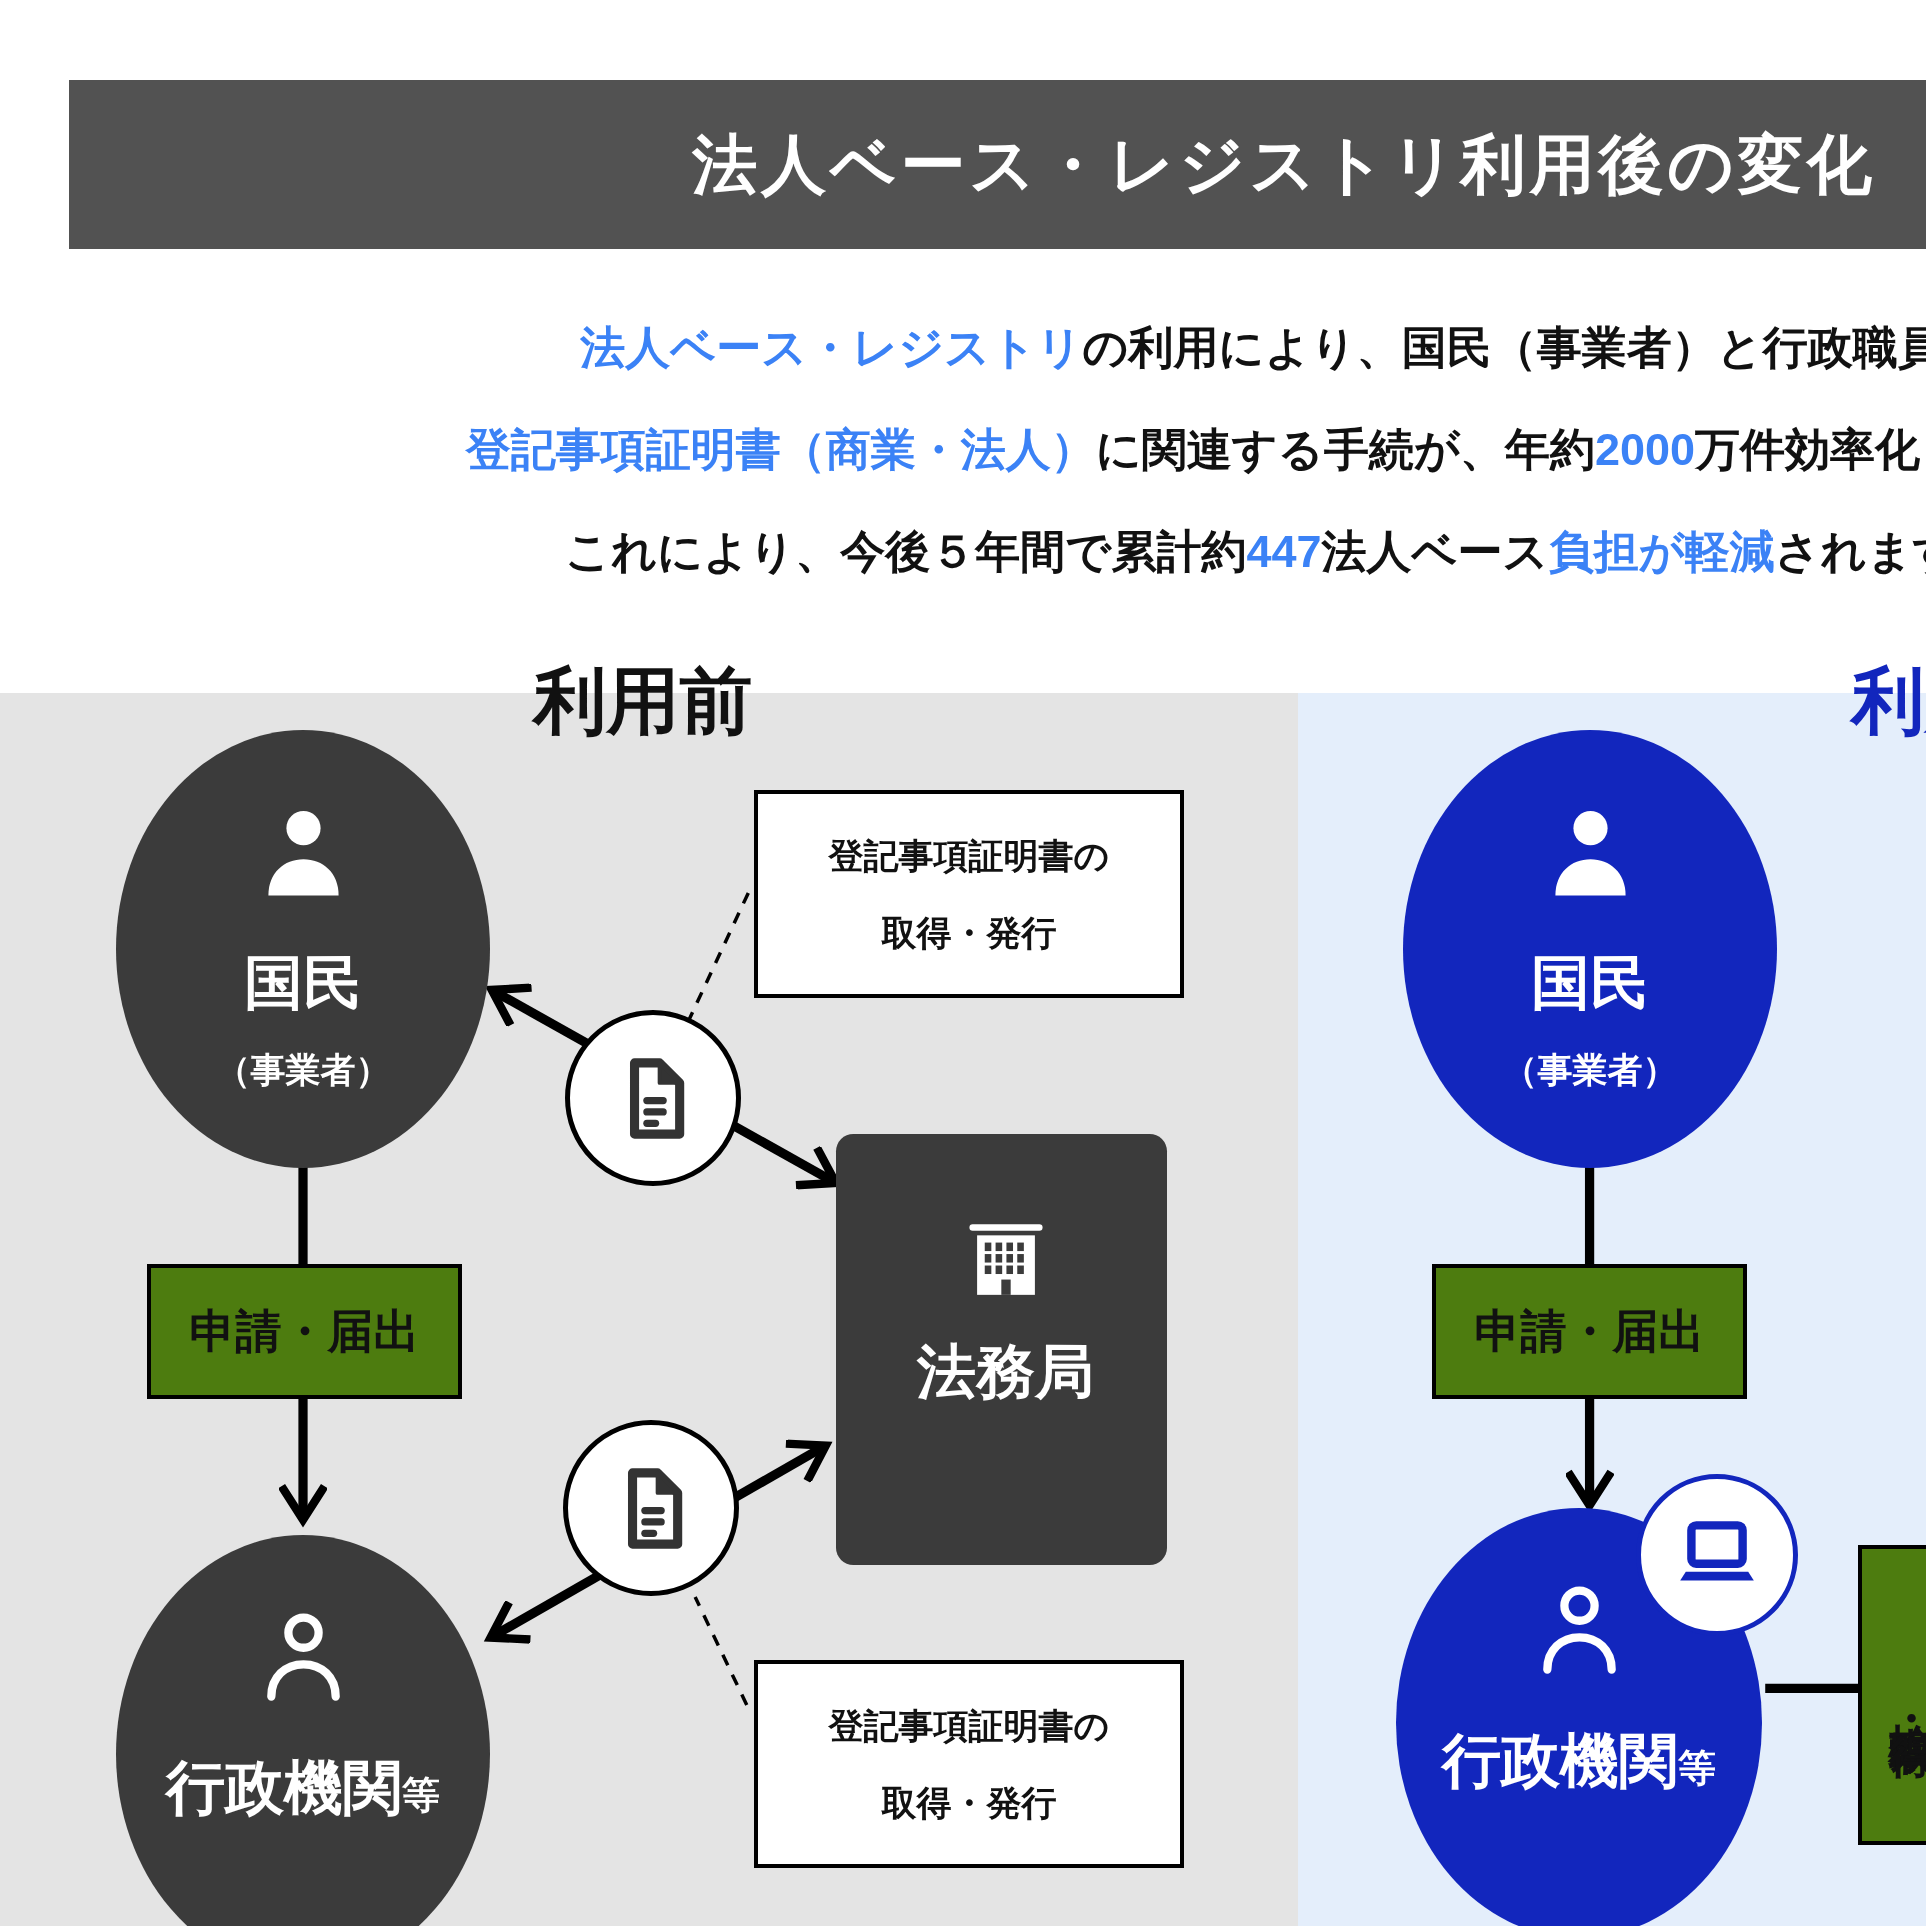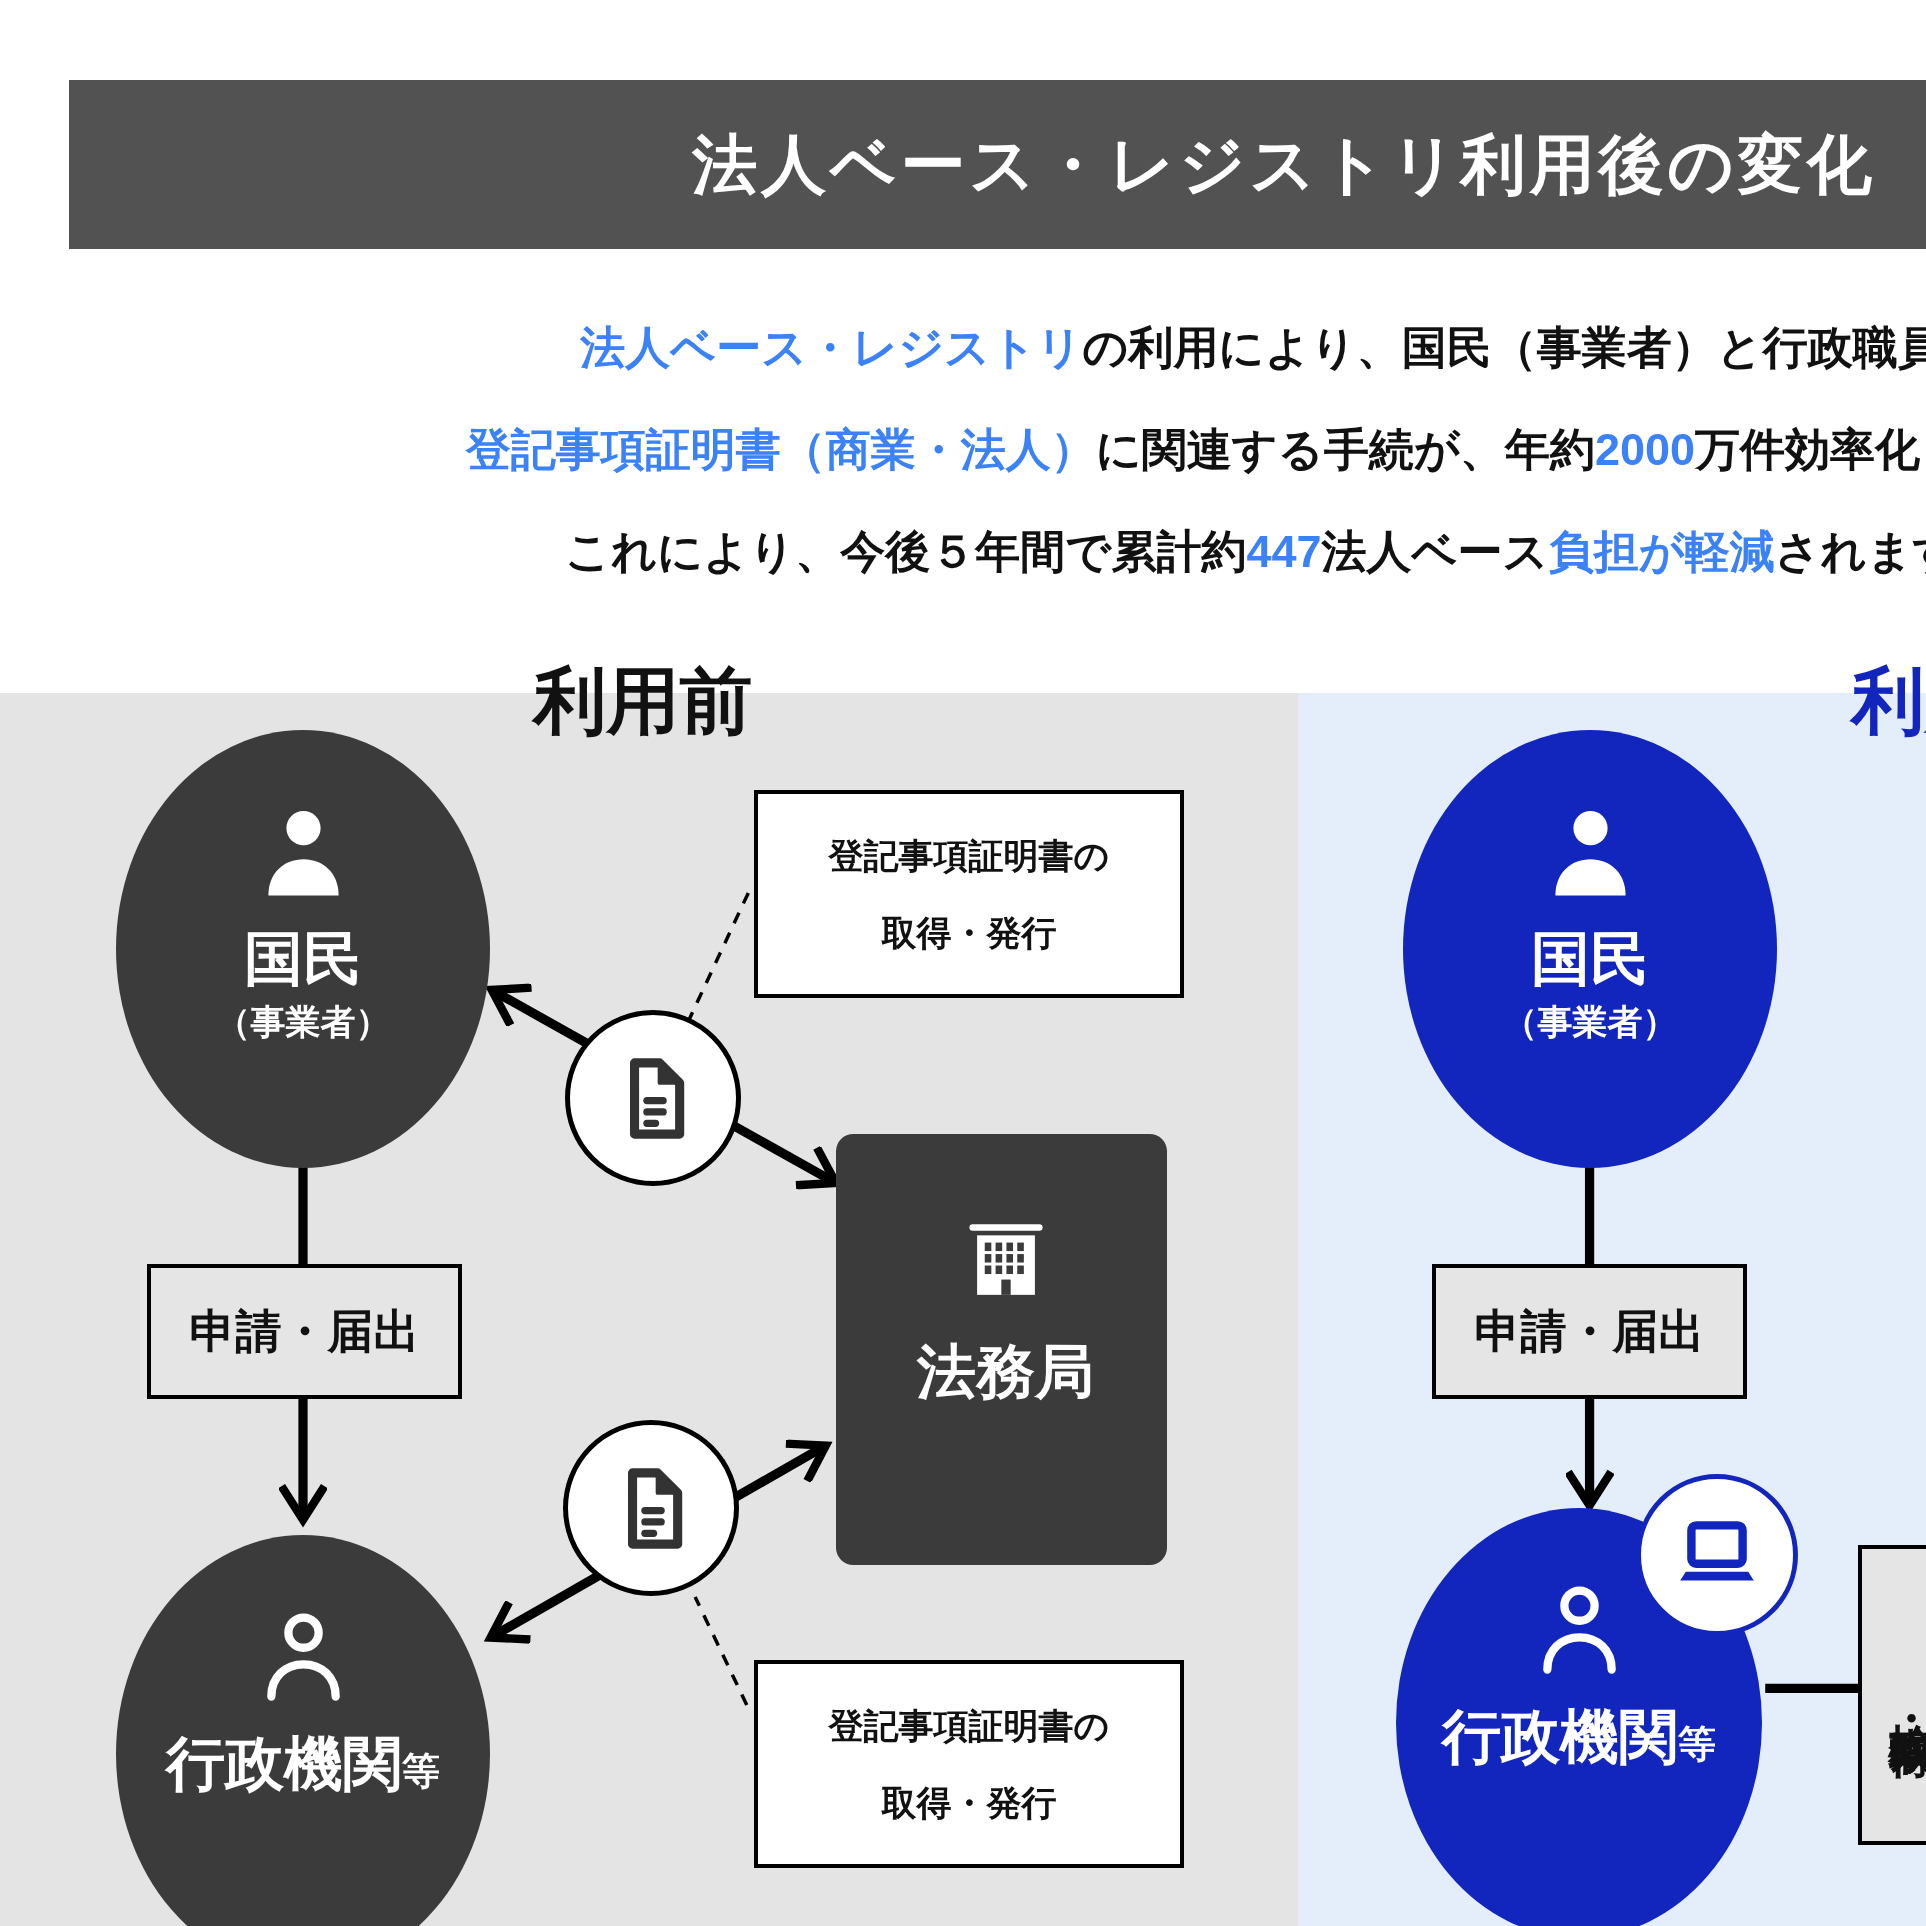--- a/index.html
+++ b/index.html
@@ -25,42 +25,42 @@
             font-size:73px;font-weight:700;line-height:108px;color:#111111;white-space:nowrap;}
   .head-before{left:643px;}
   .head-after{left:1961px;color:#1226bd;}
 
   
   svg.wires{position:absolute;left:0;top:0;width:2569px;height:1926px;}
 
   
   .node{position:absolute;display:flex;flex-direction:column;align-items:center;
         color:#ffffff;text-align:center;}
-  .circle{border-radius:50%;}
+  .circle{border-radius:50%;gap:24px;}
   .rbox{border-radius:17.3px;}
   .dark{background:#3b3b3b;}
   .blue{background:#1226bd;}
   .nlabel{font-weight:700;font-size:59px;line-height:1.15;white-space:nowrap;}
   .nsub{font-weight:700;font-size:35px;line-height:1.2;white-space:nowrap;}
   .suffix{font-size:38px;}
 
   .person-node{padding-top:64px;}
   .person-node .icon-svg{height:117px;}
   .person-node .nlabel{margin-top:15.4px;}
   .person-node .nsub{margin-top:7px;}
 
   .building-node{padding-top:75px;}
   .building-node .icon-svg{height:102px;}
   .building-node .nlabel{margin-top:28px;}
 
   
   .info-box{position:absolute;background:#ffffff;border:4.6px solid #000000;
             display:flex;flex-direction:column;align-items:center;justify-content:center;
             font-weight:700;font-size:35px;line-height:77px;color:#111111;text-align:center;white-space:nowrap;}
-  .label-box{position:absolute;background:#e5e5e5;border:4.2px solid #000000;
+  .label-box{position:absolute;background:#4d7c0f;border:4.2px solid #000000;
              display:flex;align-items:center;justify-content:center;
              font-weight:700;font-size:46px;color:#111111;white-space:nowrap;}
   .label-box.vertical span{writing-mode:vertical-rl;text-orientation:upright;letter-spacing:3.1px;}
 
   
   .doc-badge{position:absolute;width:176px;height:176px;background:#ffffff;border:5.4px solid #000000;
              border-radius:50%;box-sizing:border-box;display:flex;align-items:center;justify-content:center;}
   .doc-badge svg{height:91px;}
   .laptop-badge{position:absolute;width:162px;height:162px;background:#ffffff;border:5.4px solid #1226bd;
              border-radius:50%;box-sizing:border-box;display:flex;align-items:center;justify-content:center;}

